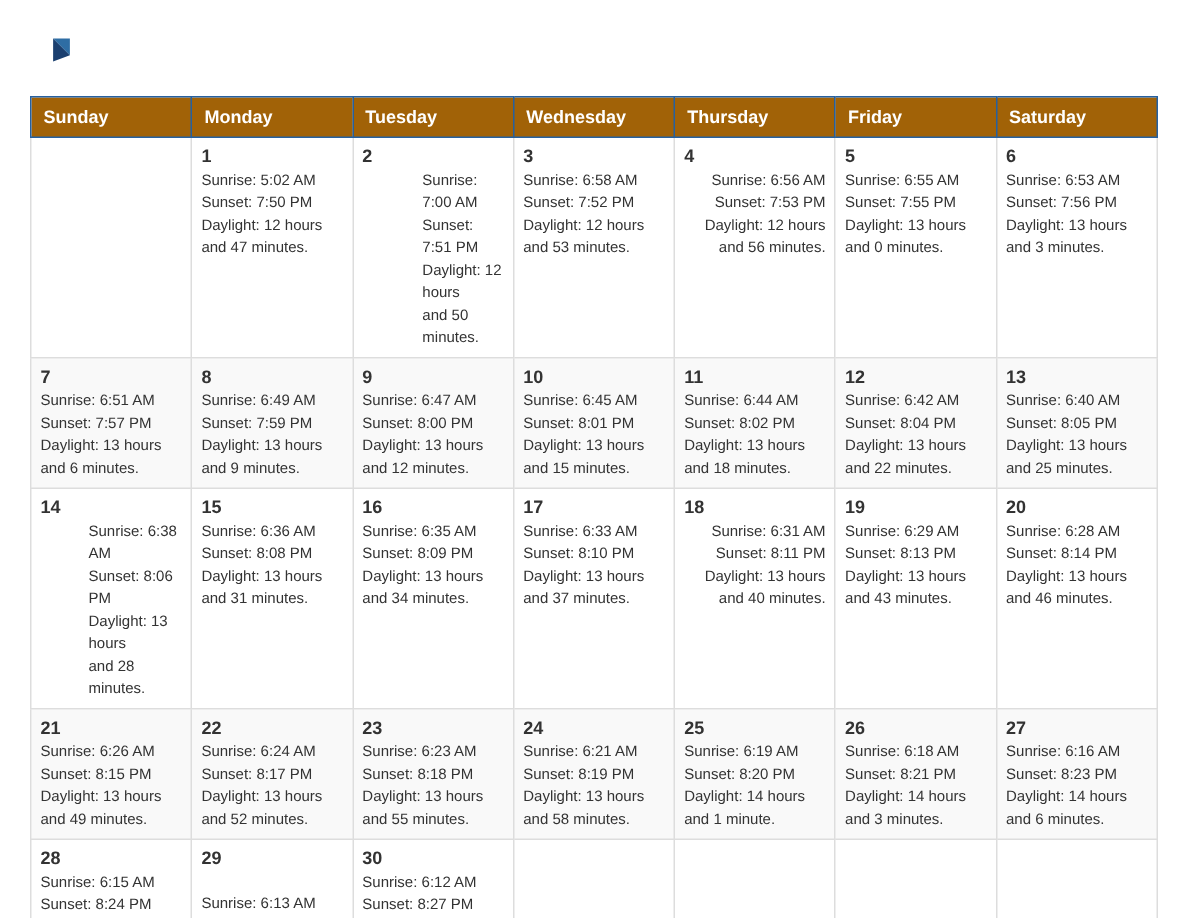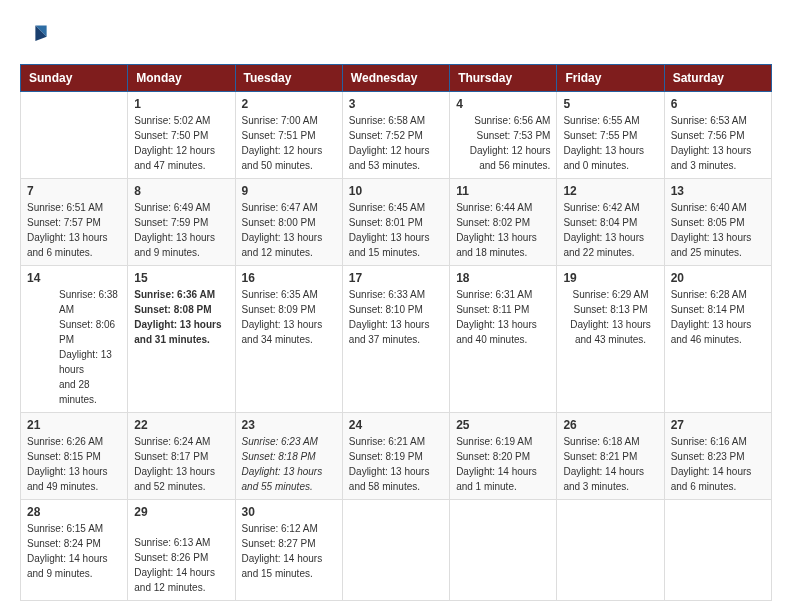--- a/index.html
+++ b/index.html
@@ -44,21 +44,21 @@
     .location {
       font-size: 15px;
       color: #555;
     }
     .calendar {
       width: 100%;
       border-collapse: collapse;
       border: 1px solid #ccc;
     }
     .calendar th {
-      background-color: #7f1d1d;
+      background-color: #a16207;
       color: #fff;
       font-size: 12px;
       font-weight: bold;
       padding: 6px 8px;
       text-align: left;
       border: 1px solid #2560a0;
     }
     .calendar td {
       vertical-align: top;
       padding: 5px 6px;
@@ -127,21 +127,21 @@
         <td class="empty-cell"></td>
         <td>
           <span class="day-number">1</span>
           <div class="day-info" style="white-space: pre-line;">Sunrise: 5:02 AM
 Sunset: 7:50 PM
 Daylight: 12 hours
 and 47 minutes.</div>
         </td>
         <td>
           <span class="day-number">2</span>
-          <div class="day-info" style="white-space: pre-line;">Sunrise: 7:00 AM
+          <div class="day-info" style="white-space: pre-line; margin-left: 40px;">Sunrise: 7:00 AM
 Sunset: 7:51 PM
 Daylight: 12 hours
 and 50 minutes.</div>
         </td>
         <td>
           <span class="day-number">3</span>
           <div class="day-info" style="white-space: pre-line;">Sunrise: 6:58 AM
 Sunset: 7:52 PM
 Daylight: 12 hours
 and 53 minutes.</div>
@@ -222,49 +222,49 @@
       <tr class="row-bg-white">
         <td>
           <span class="day-number">14</span>
           <div class="day-info" style="white-space: pre-line; margin-left: 32px;">Sunrise: 6:38 AM
 Sunset: 8:06 PM
 Daylight: 13 hours
 and 28 minutes.</div>
         </td>
         <td>
           <span class="day-number">15</span>
-          <div class="day-info" style="white-space: pre-line; font-weight: bold;">Sunrise: 6:36 AM
+          <div class="day-info" style="white-space: pre-line;">Sunrise: 6:36 AM
 Sunset: 8:08 PM
 Daylight: 13 hours
 and 31 minutes.</div>
         </td>
         <td>
           <span class="day-number">16</span>
           <div class="day-info" style="white-space: pre-line;">Sunrise: 6:35 AM
 Sunset: 8:09 PM
 Daylight: 13 hours
 and 34 minutes.</div>
         </td>
         <td>
           <span class="day-number">17</span>
           <div class="day-info" style="white-space: pre-line;">Sunrise: 6:33 AM
 Sunset: 8:10 PM
 Daylight: 13 hours
 and 37 minutes.</div>
         </td>
         <td>
           <span class="day-number">18</span>
-          <div class="day-info" style="white-space: pre-line;">Sunrise: 6:31 AM
+          <div class="day-info" style="white-space: pre-line; text-align: right;">Sunrise: 6:31 AM
 Sunset: 8:11 PM
 Daylight: 13 hours
 and 40 minutes.</div>
         </td>
         <td>
           <span class="day-number">19</span>
-          <div class="day-info" style="white-space: pre-line; text-align: center;">Sunrise: 6:29 AM
+          <div class="day-info" style="white-space: pre-line;">Sunrise: 6:29 AM
 Sunset: 8:13 PM
 Daylight: 13 hours
 and 43 minutes.</div>
         </td>
         <td>
           <span class="day-number">20</span>
           <div class="day-info" style="white-space: pre-line;">Sunrise: 6:28 AM
 Sunset: 8:14 PM
 Daylight: 13 hours
 and 46 minutes.</div>
@@ -280,21 +280,21 @@
         </td>
         <td>
           <span class="day-number">22</span>
           <div class="day-info" style="white-space: pre-line;">Sunrise: 6:24 AM
 Sunset: 8:17 PM
 Daylight: 13 hours
 and 52 minutes.</div>
         </td>
         <td>
           <span class="day-number">23</span>
-          <div class="day-info" style="white-space: pre-line; font-style: italic;">Sunrise: 6:23 AM
+          <div class="day-info" style="white-space: pre-line;">Sunrise: 6:23 AM
 Sunset: 8:18 PM
 Daylight: 13 hours
 and 55 minutes.</div>
         </td>
         <td>
           <span class="day-number">24</span>
           <div class="day-info" style="white-space: pre-line;">Sunrise: 6:21 AM
 Sunset: 8:19 PM
 Daylight: 13 hours
 and 58 minutes.</div>

